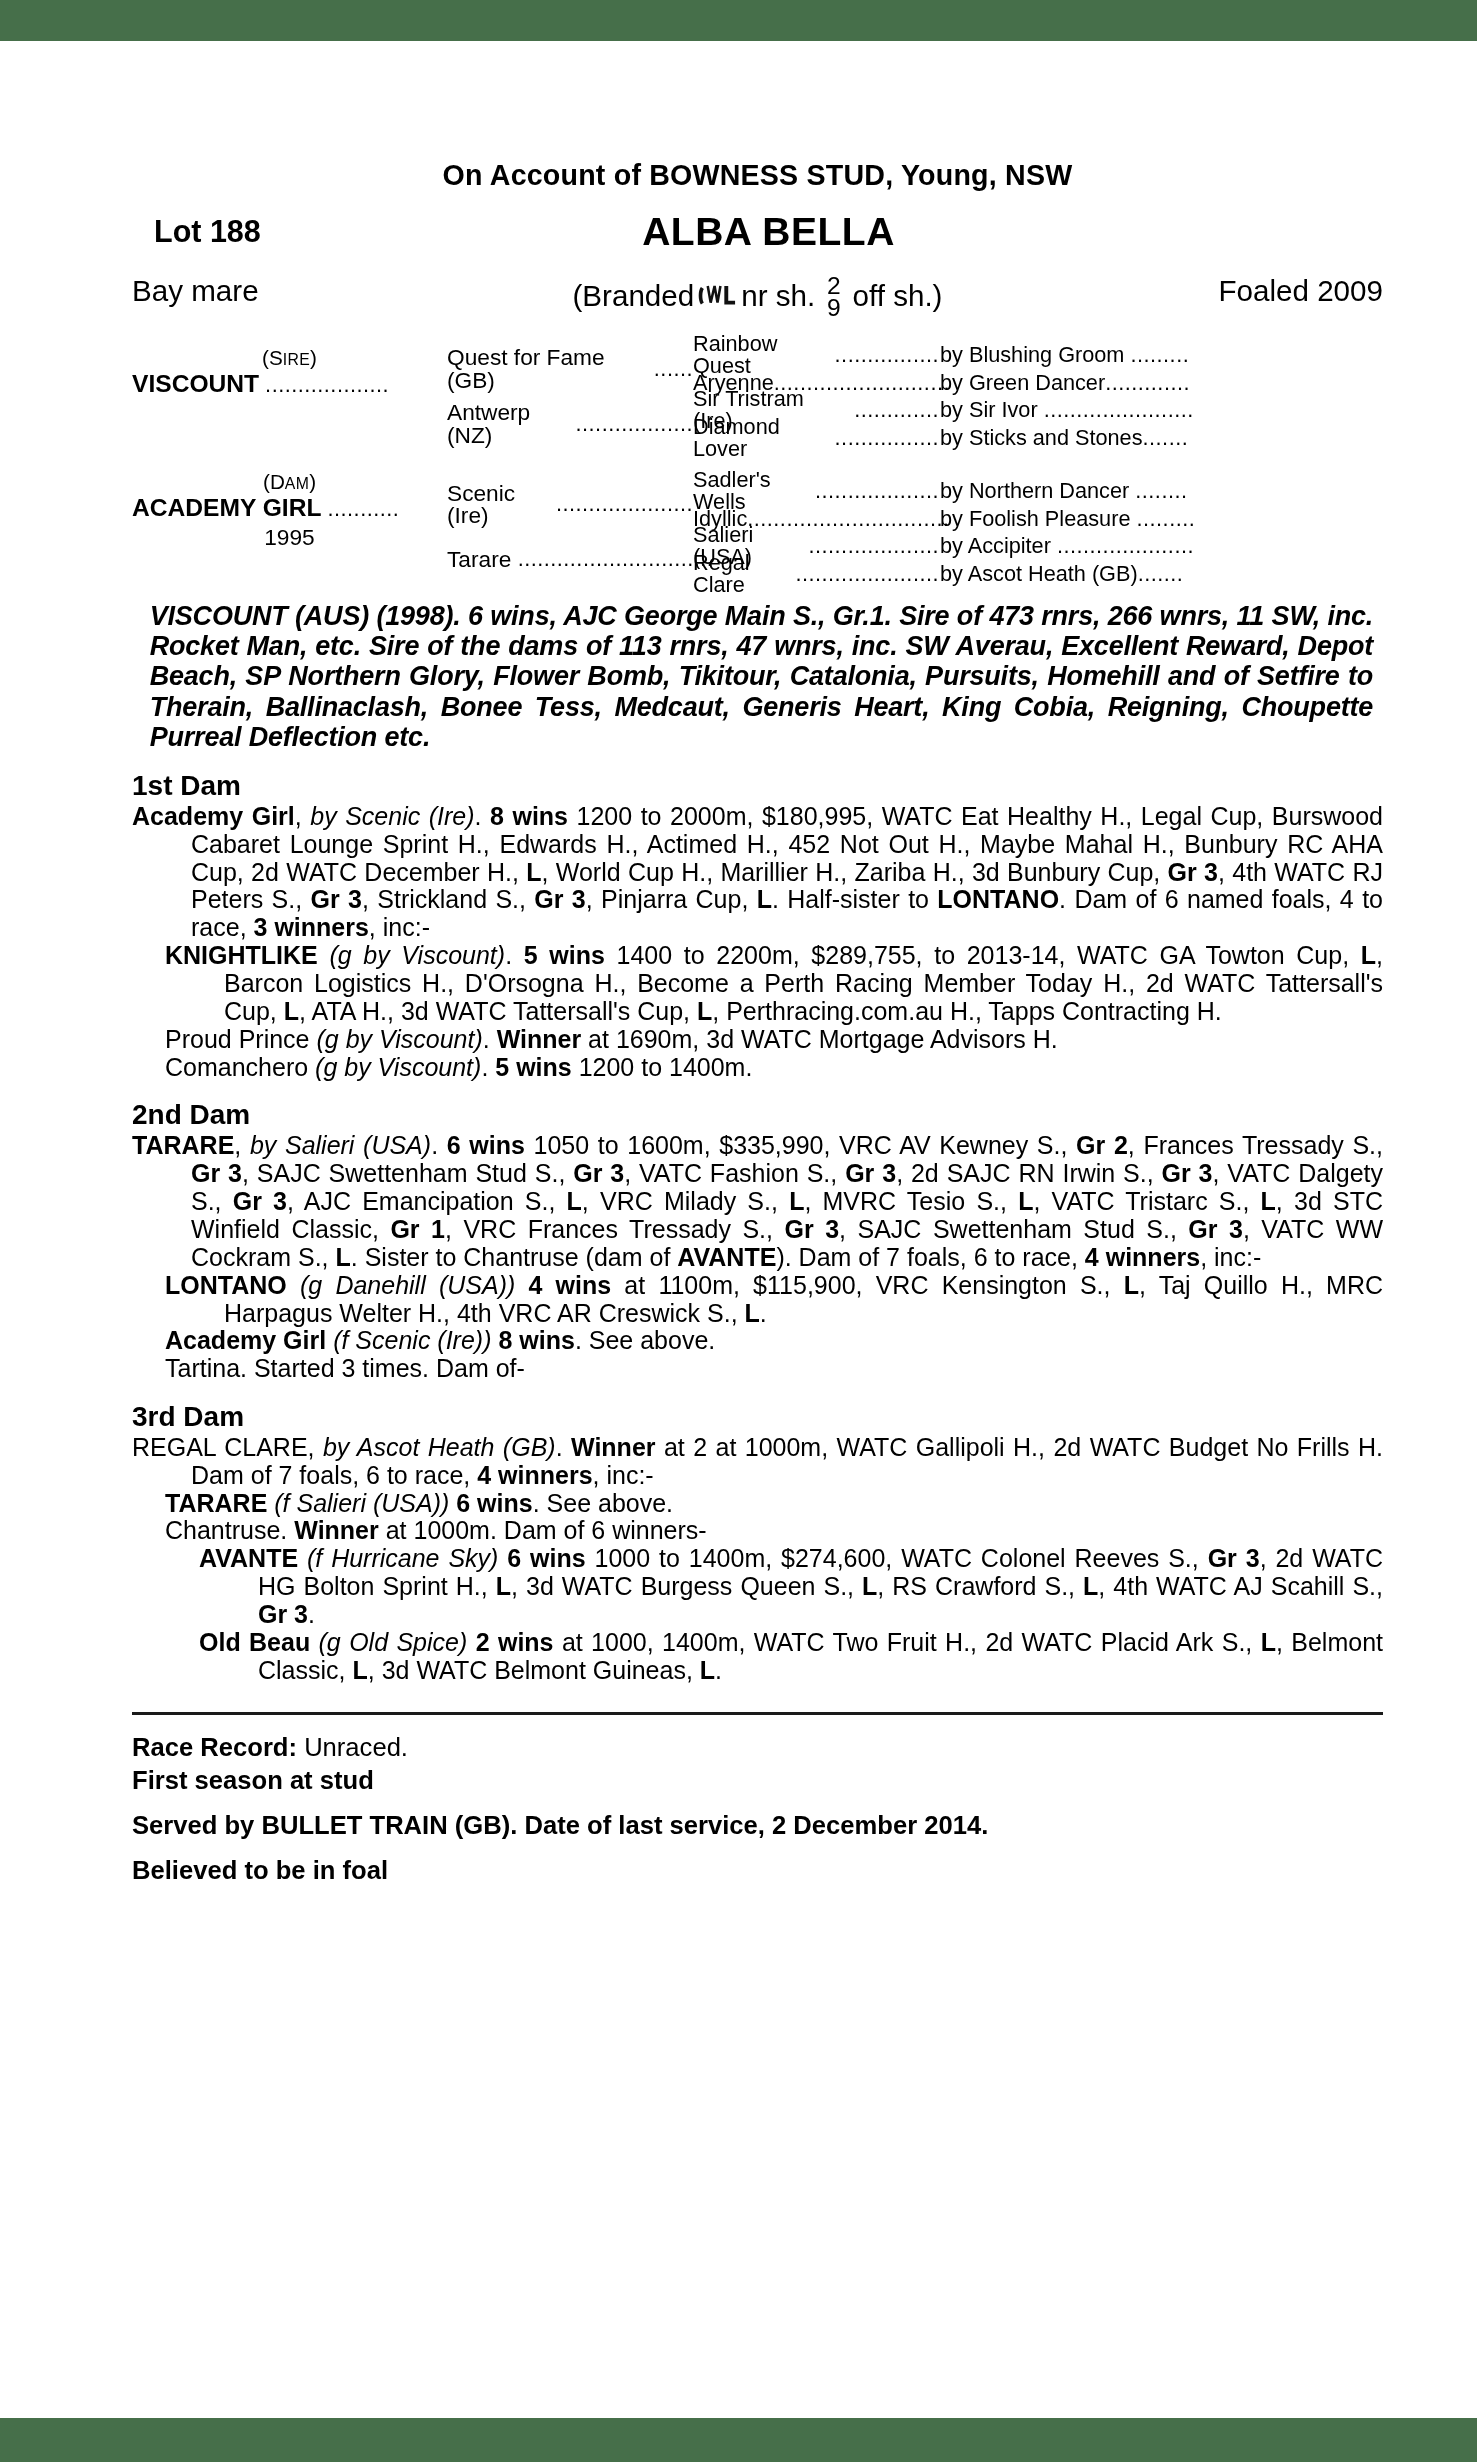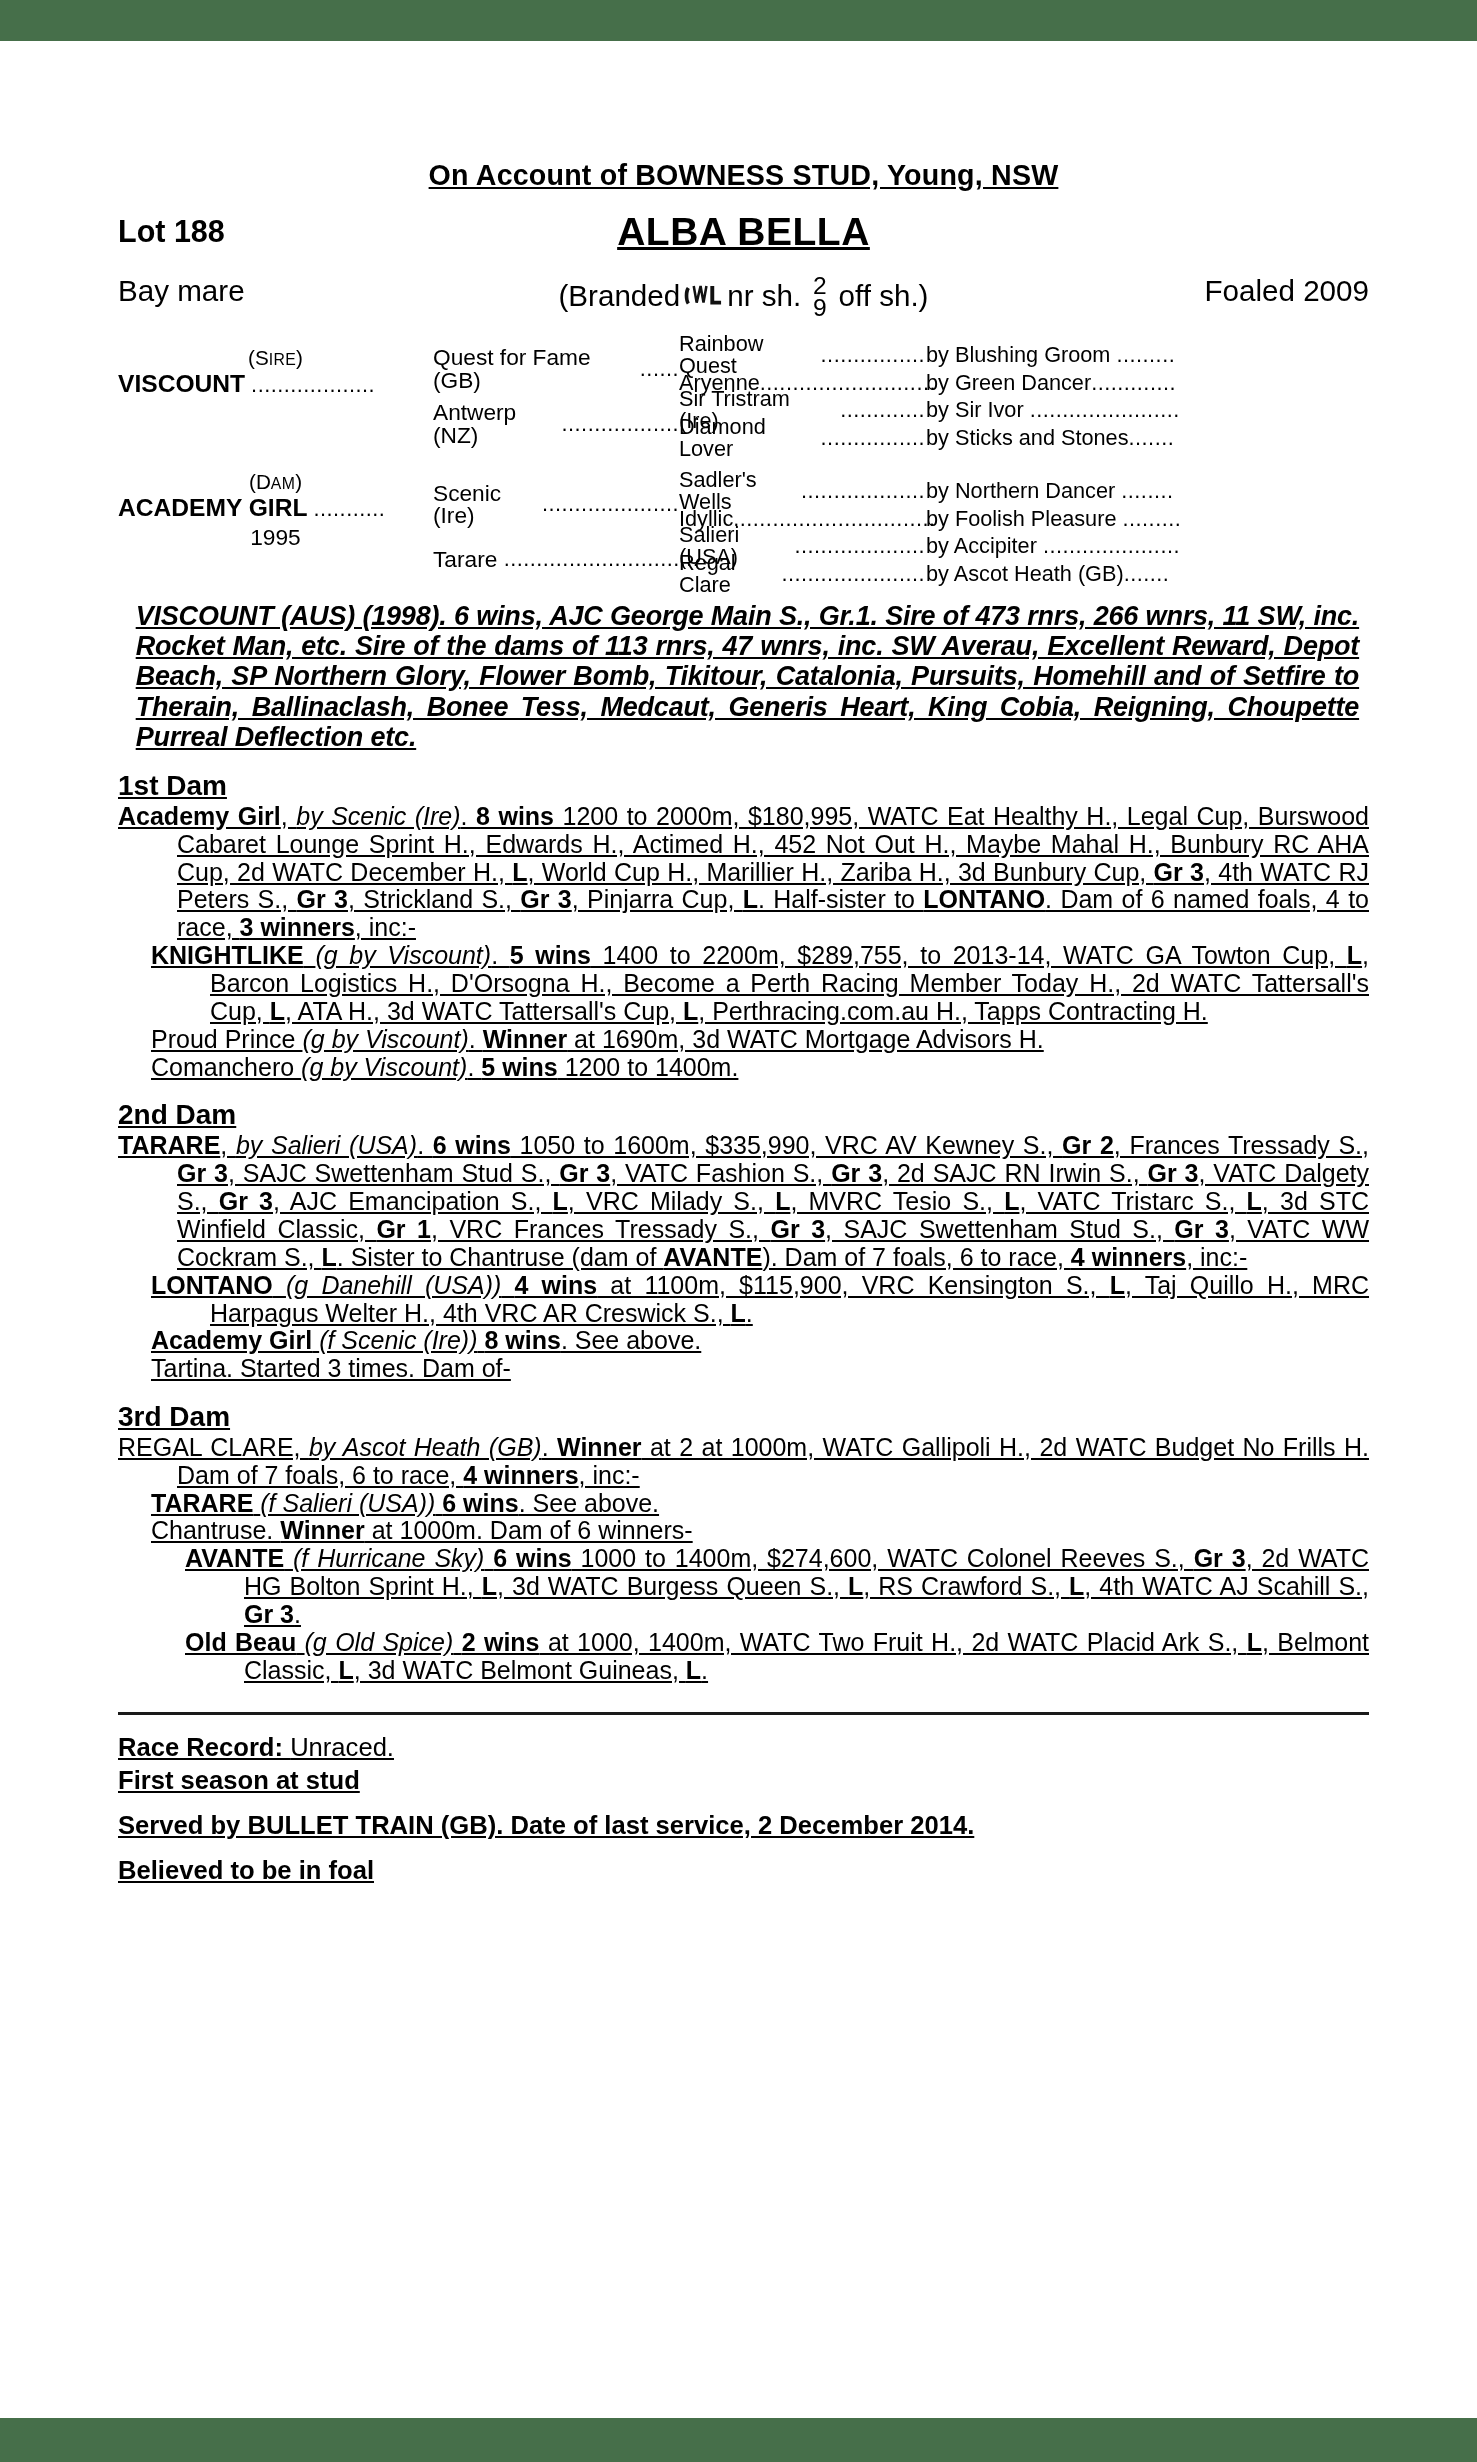--- a/index.html
+++ b/index.html
@@ -13,33 +13,33 @@
   .band{position:absolute;left:0;width:1478px;background:#466f4a;}
   .band-top{top:0;height:41px;}
   .band-bottom{bottom:0;height:45px;}
 
   .sheet{
     position:absolute;
     left:0;top:41px;width:1478px;height:2376px;
     background:#fff;
   }
   .inner{
-    position:absolute;left:118px;top:0;width:1251px;height:2236px;text-decoration:underline;
+    position:absolute;left:132px;top:0;width:1251px;height:2236px;
   }
 
   
   .acct{
     text-align:center;
     font-weight:bold;
     font-size:28.6px;
     letter-spacing:0.2px;
     font-stretch:condensed;
     margin-top:118px;
   }
-  .lotrow{position:relative;height:51px;margin-top:17.7px;}
+  .lotrow{position:relative;height:51px;margin-top:17.7px;margin-left:22px;}
   .lotno{
     position:absolute;left:0;top:3.9px;
     font-weight:bold;font-size:30.5px;font-stretch:condensed;
   }
   .horsename{
     text-align:center;font-weight:bold;font-size:39px;
     font-stretch:condensed;letter-spacing:0.5px;
   }
   .descrow{position:relative;height:47px;margin-top:7.9px;}
   .colour{position:absolute;left:0;top:5.9px;font-size:29.6px;}

